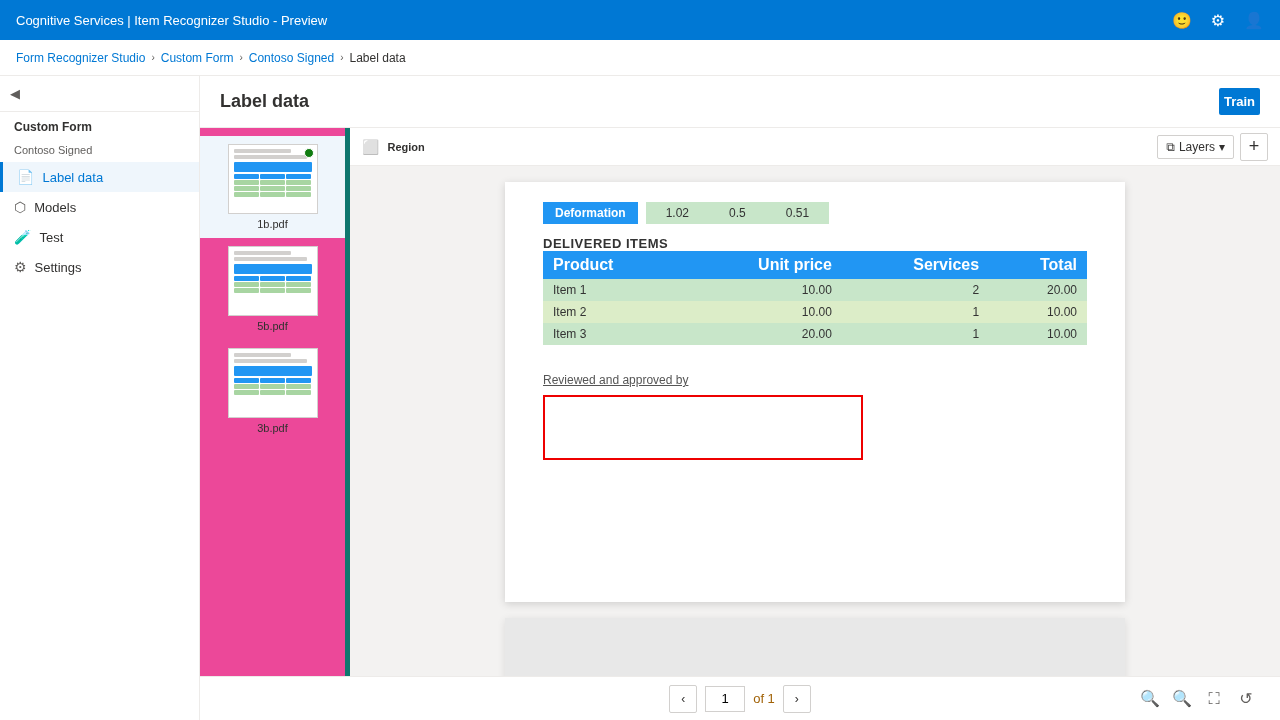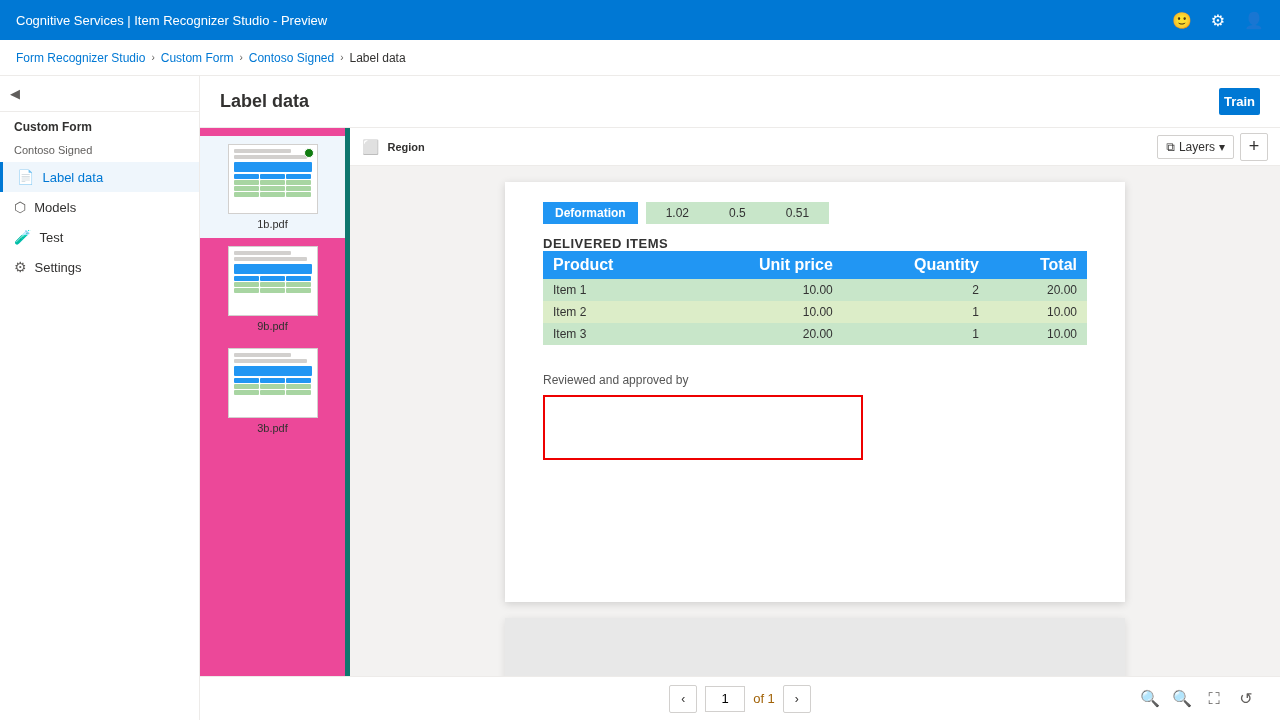--- a/index.html
+++ b/index.html
@@ -261,21 +261,21 @@
     .items-table td {
       background: #c8e6c9;
       font-size: 12px;
       padding: 4px 10px;
       color: #333;
     }
     .items-table td.right { text-align: right; }
     .items-table tr:nth-child(even) td { background: #dcedc8; }
 
     .reviewed-section { margin-top: 28px; }
-    .reviewed-label { font-size: 12px; color: #555; margin-bottom: 8px; }
+    .reviewed-label { font-size: 12px; color: #555; margin-bottom: 8px; text-decoration: underline; }
     .signature-box {
       width: 320px;
       height: 65px;
       border: 2px solid #e00;
       background: #fff;
     }
 
     
     .doc-page-2 {
       background: #e8e8e8;
@@ -448,21 +448,21 @@
                     <div class="thumb-cell"></div>
                   </div>
                 <div class="thumb-table-row">
                     <div class="thumb-cell"></div>
                     <div class="thumb-cell"></div>
                     <div class="thumb-cell"></div>
                   </div>
               </div>
             </div>
           </div>
-          <span class="file-label">9b.pdf</span>
+          <span class="file-label">5b.pdf</span>
         </div>
 
         <div class="file-item">
           <div class="file-thumbnail">
             <div class="thumb-inner">
               <div class="thumb-line" style="width:70%"></div>
               <div class="thumb-line" style="width:90%"></div>
               <div class="thumb-blue-row"></div>
               <div class="thumb-table">
                 <div class="thumb-table-row">
@@ -519,21 +519,21 @@
               </div>
             </div>
 
             <div class="section-title">DELIVERED ITEMS</div>
 
             <table class="items-table">
               <thead>
                 <tr>
                   <th>Product</th>
                   <th class="right">Unit price</th>
-                  <th class="right">Quantity</th>
+                  <th class="right">Services</th>
                   <th class="right">Total</th>
                 </tr>
               </thead>
               <tbody>
                 <tr>
                   <td>Item 1</td>
                   <td class="right">10.00</td>
                   <td class="right">2</td>
                   <td class="right">20.00</td>
                 </tr>

